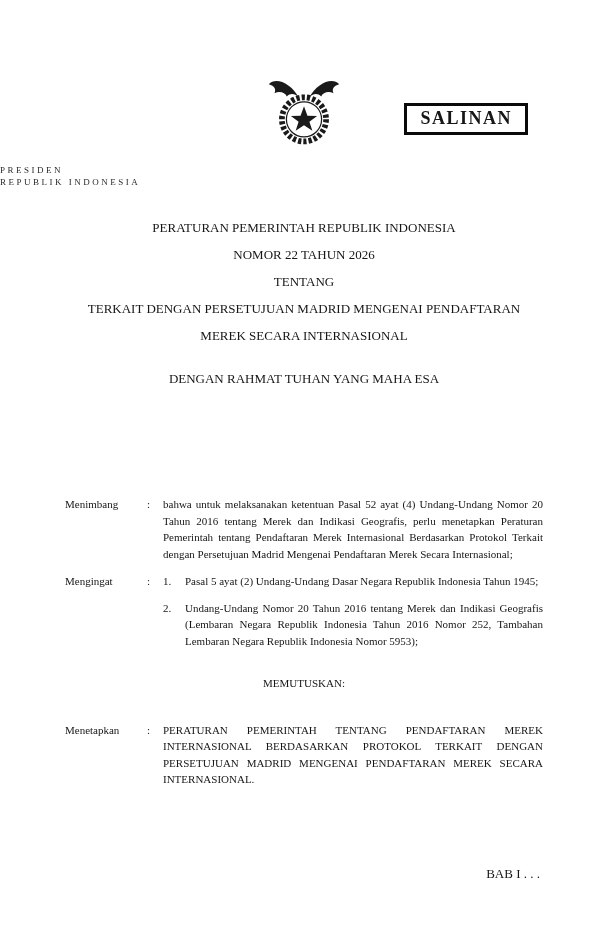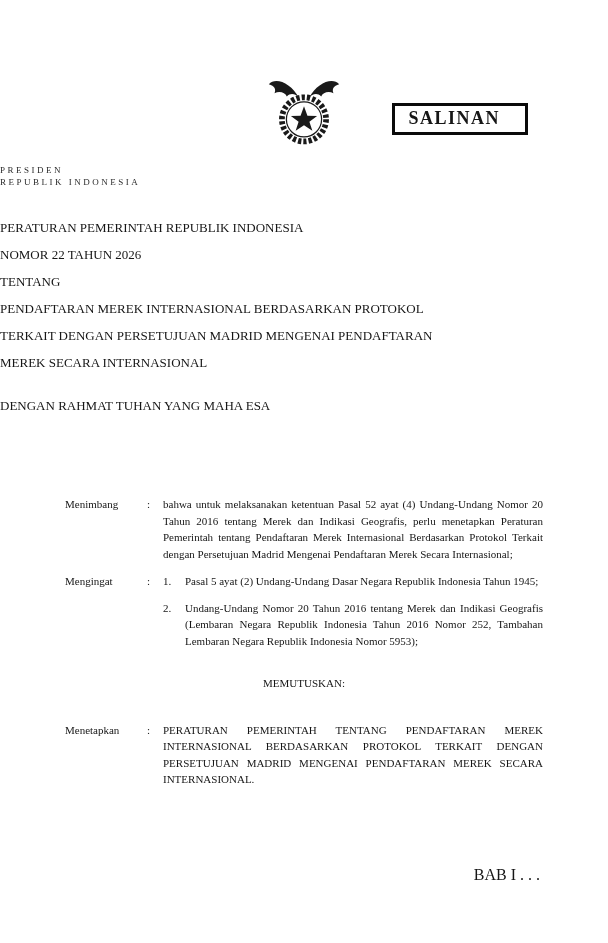--- a/index.html
+++ b/index.html
@@ -25,21 +25,21 @@
     left: 50%;
     transform: translateX(-50%);
     width: 82px;
     height: 72px;
   }
   .stamp {
     position: absolute;
     top: 103px;
     right: 80px;
     border: 3px solid #0a0a0a;
-    padding: 2px 25px 3px 13px;
+    padding: 2px 13px 3px 13px;
     font-weight: 700;
     font-size: 18px;
     letter-spacing: 1.5px;
   }
   .letterhead {
     position: absolute;
     top: 164px;
     left: 0;
     width: 100%;
     text-align: left;
@@ -48,21 +48,21 @@
     color: #2b2b2b;
     line-height: 12px;
   }
 
   
   .title-block {
     position: absolute;
     top: 221px;
     left: 0;
     width: 100%;
-    text-align: left;
+    text-align: center;
     font-size: 13px;
     line-height: 14px;
   }
   .title-block p {
     margin: 0 0 13px 0;
   }
   .title-block p.gap-before {
     margin-top: 29px;
   }
 
@@ -111,21 +111,21 @@
   }
   .uppercase-body {
     text-transform: none;
   }
 
   
   .footer-mark {
     position: absolute;
     top: 866px;
     right: 68px;
-    font-size: 16px;
+    font-size: 13px;
   }
 </style>
 </head>
 <body>
 
 <div class="page">
 
   <div class="emblem">
     <svg viewBox="0 0 100 88" width="82" height="72" aria-hidden="true">
       <g fill="#1a1a1a">
@@ -144,21 +144,20 @@
 
   <div class="letterhead">
     <div>PRESIDEN</div>
     <div>REPUBLIK INDONESIA</div>
   </div>
 
   <div class="title-block">
     <p>PERATURAN PEMERINTAH  REPUBLIK INDONESIA</p>
     <p>NOMOR 22 TAHUN 2026</p>
     <p>TENTANG</p>
-    <p>PENDAFTARAN MEREK INTERNASIONAL BERDASARKAN PROTOKOL</p>
     <p>TERKAIT DENGAN PERSETUJUAN MADRID MENGENAI PENDAFTARAN</p>
     <p>MEREK SECARA INTERNASIONAL</p>
     <p class="gap-before">DENGAN RAHMAT TUHAN YANG MAHA ESA</p>
   </div>
 
   <div class="body">
 
     <div class="row">
       <div class="row-label">Menimbang</div>
       <div class="row-sep">:</div>

